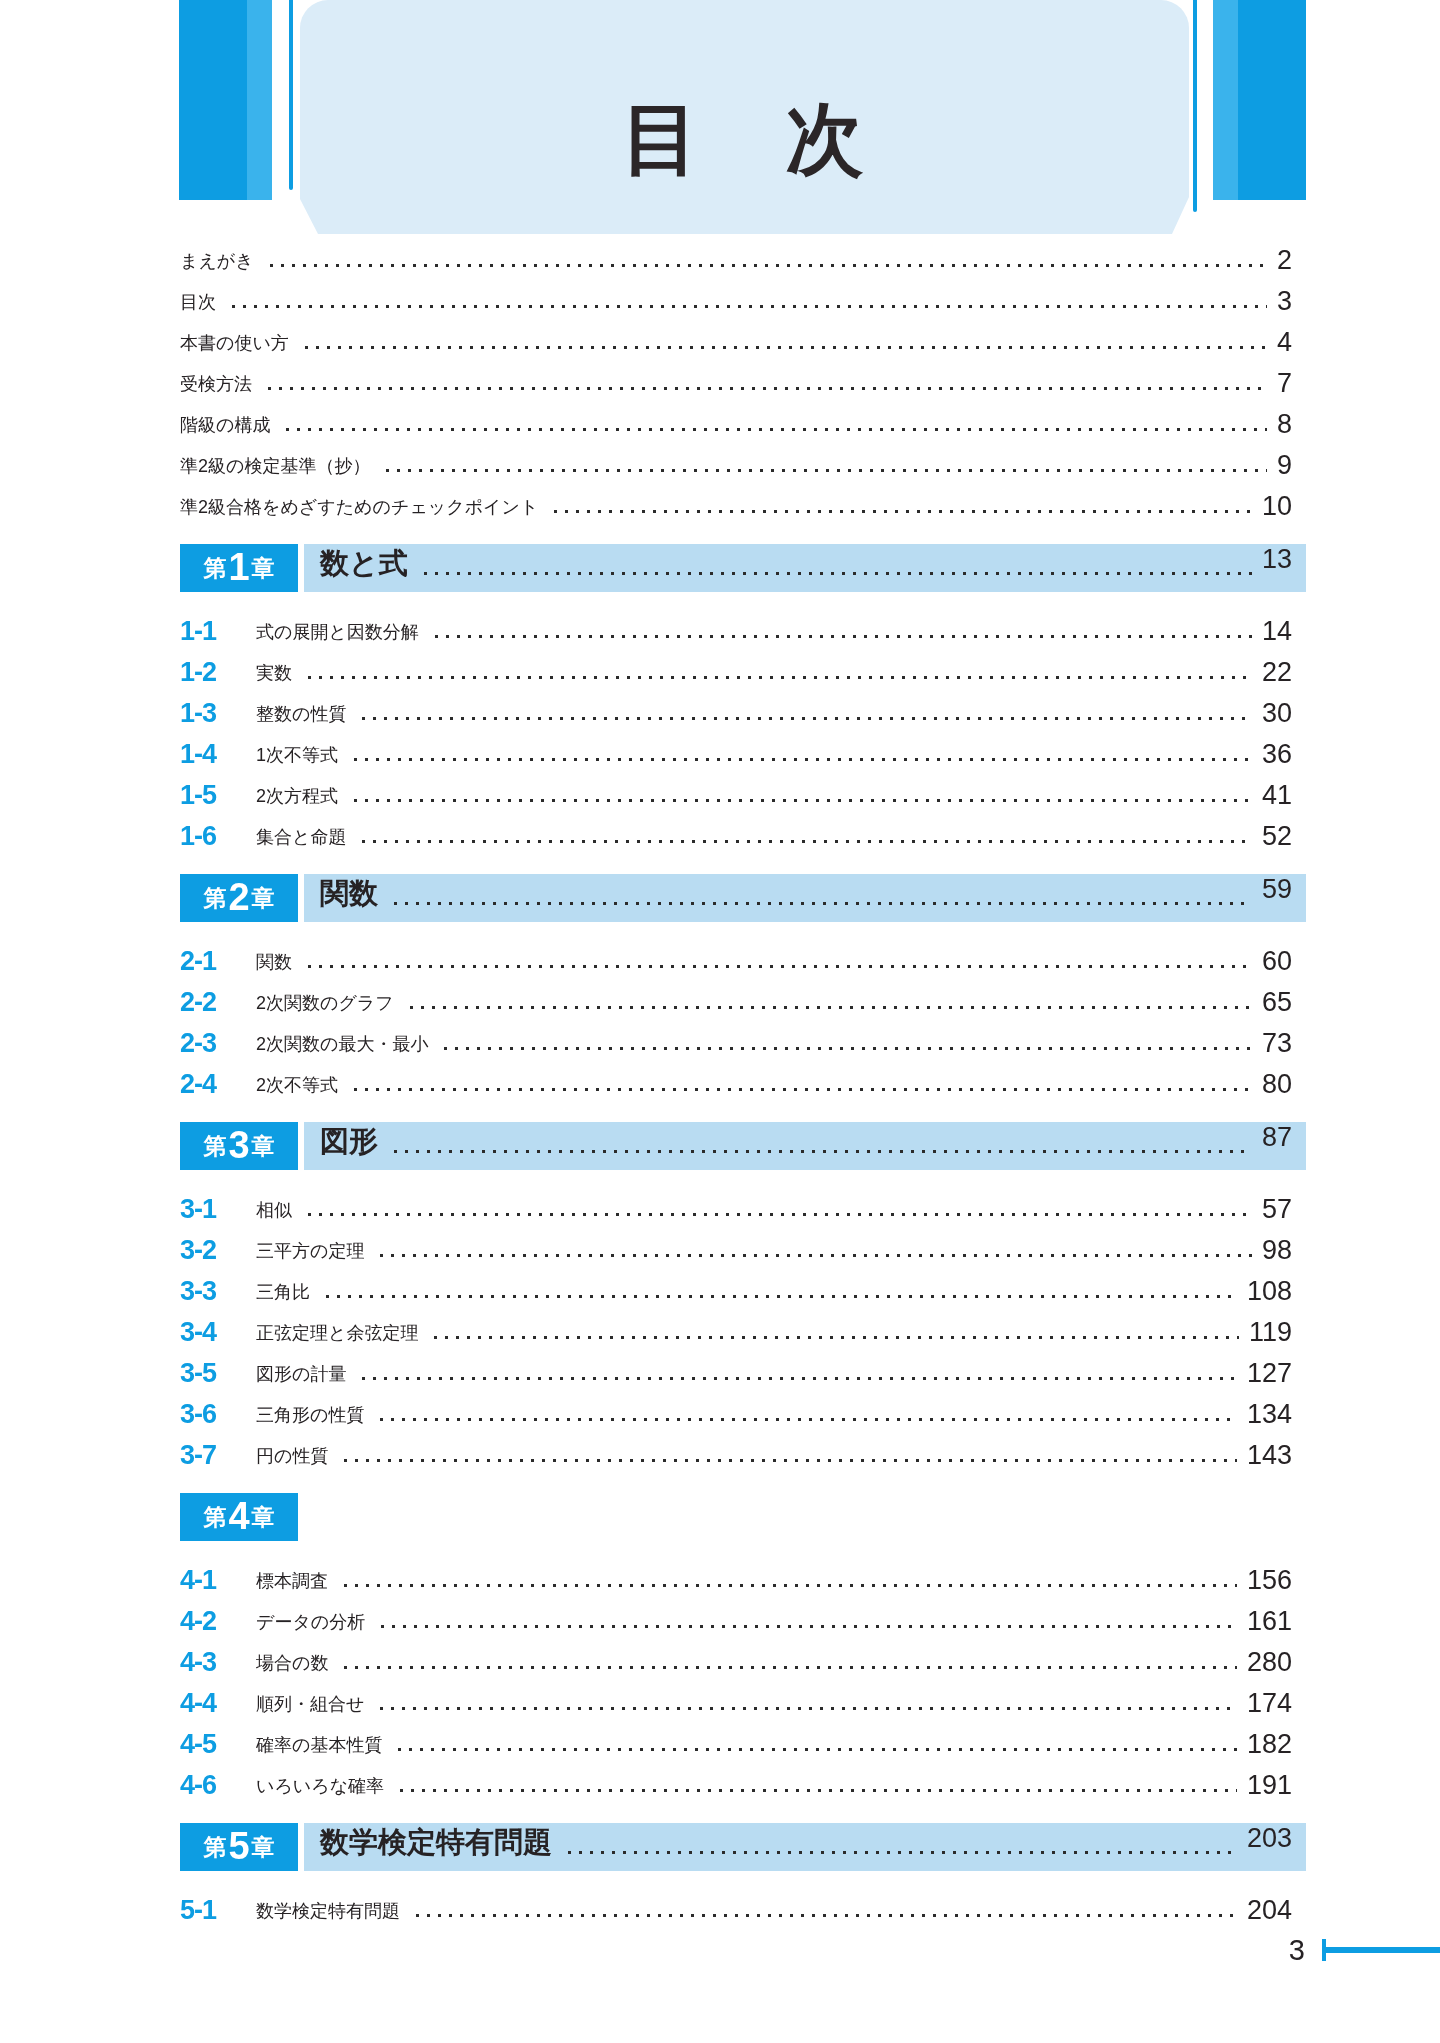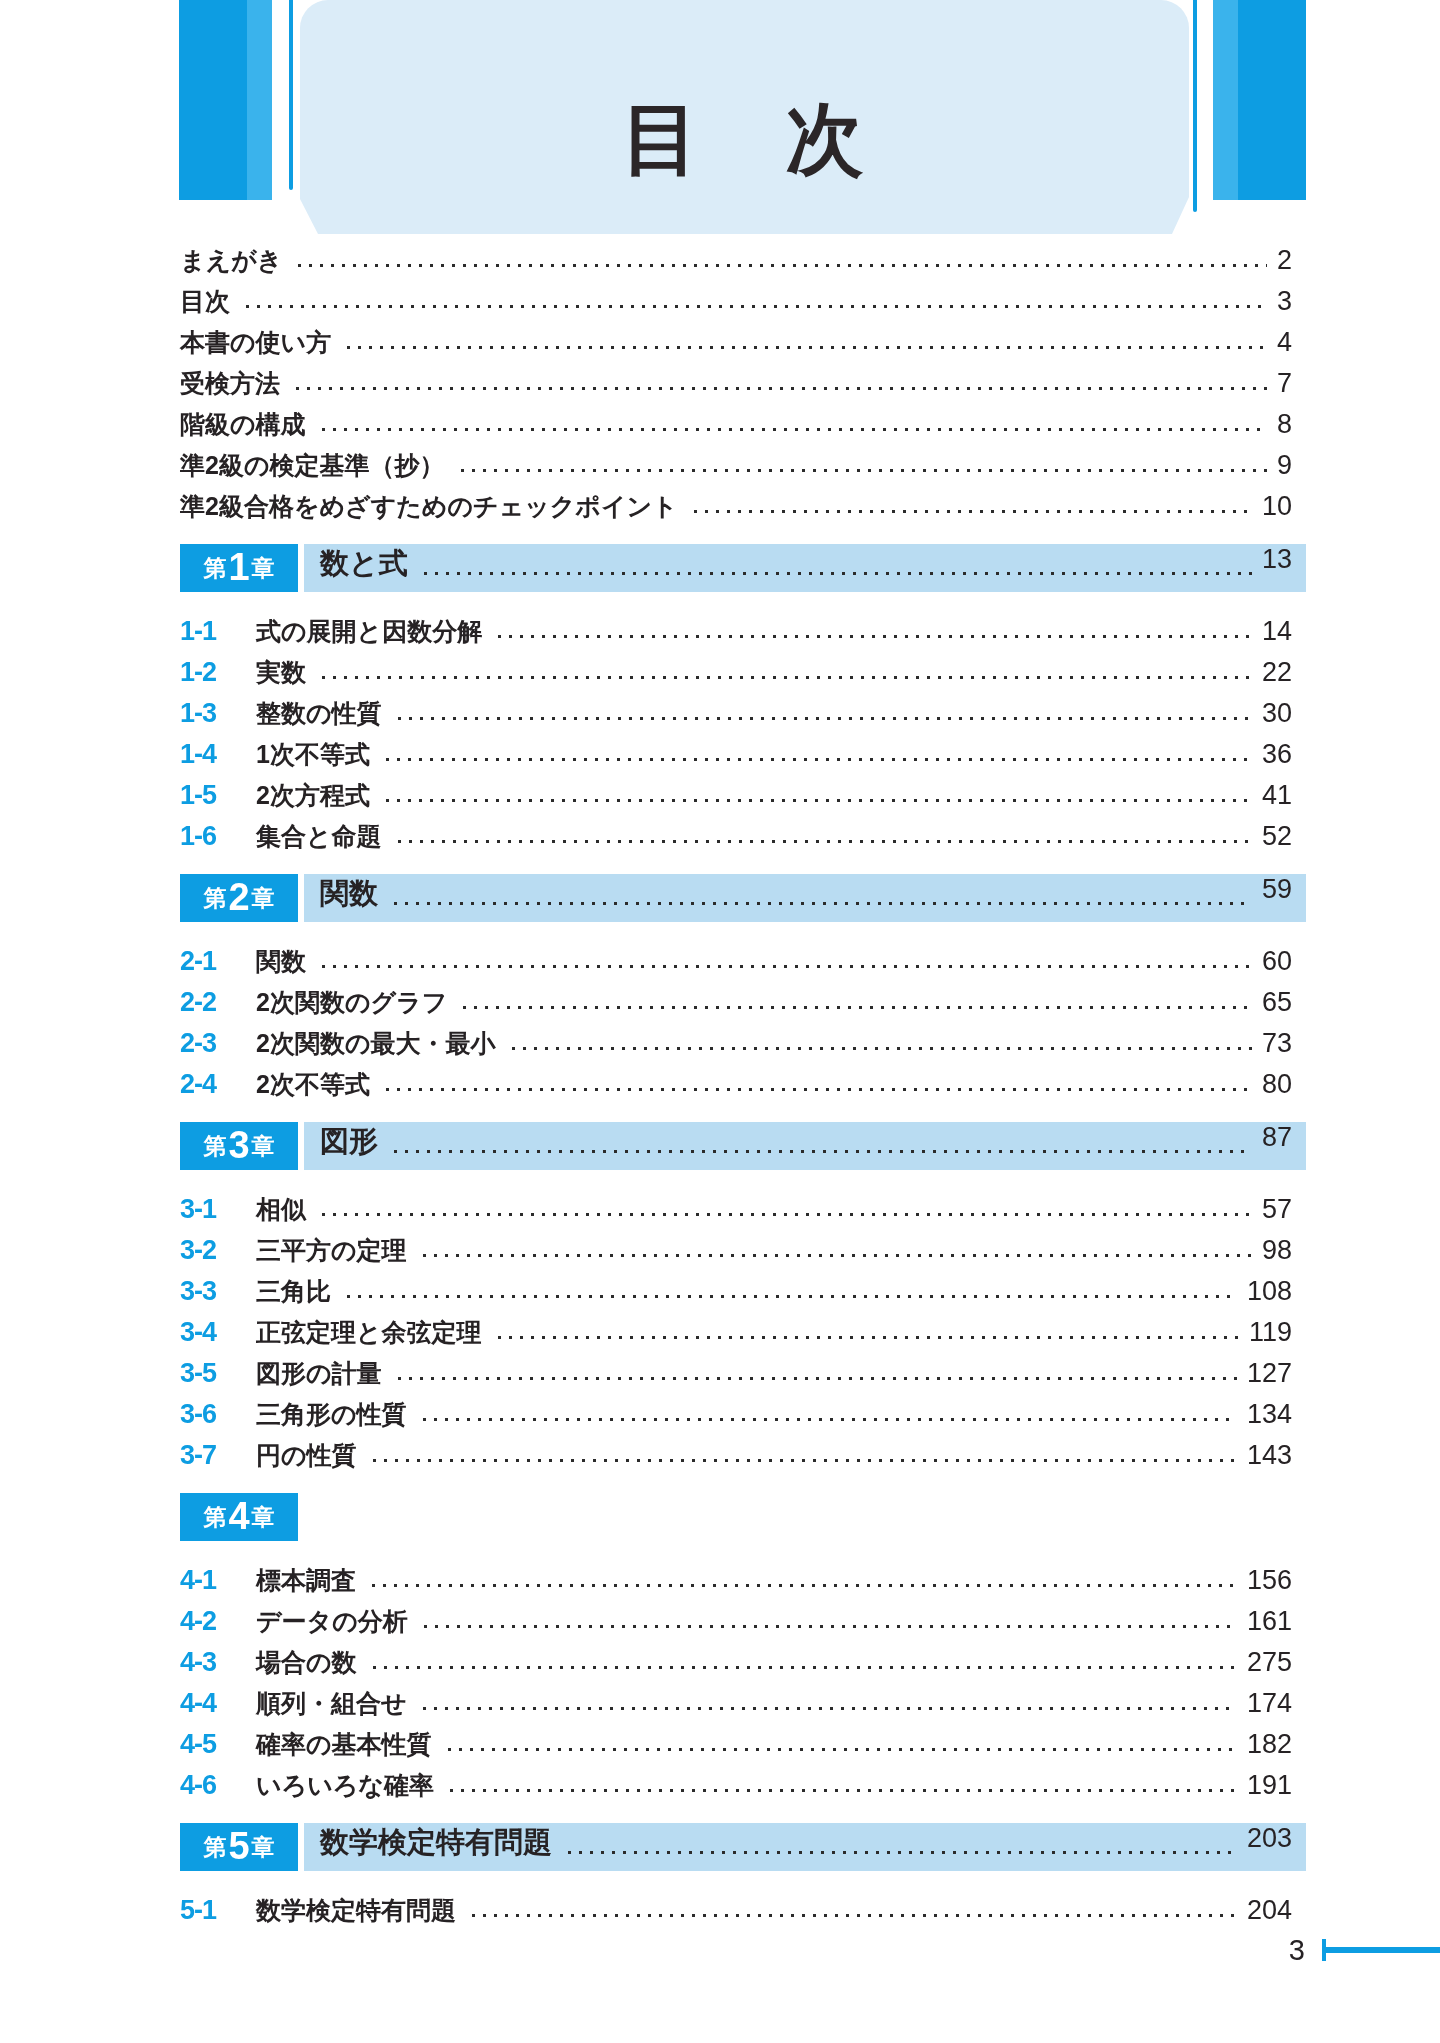--- a/index.html
+++ b/index.html
@@ -26,21 +26,21 @@
     display:flex;justify-content:center;border-radius:28px;
   }
   .header-title{margin:0;position:absolute;top:100px;font-size:78px;line-height:1;font-weight:bold;color:#2b2628;letter-spacing:4px;}
   .vline-right{position:absolute;left:1193px;top:0;width:4px;height:212px;background:var(--accent-blue);border-radius:0 0 2px 2px;}
   .bar-right{position:absolute;left:1213px;top:0;width:93px;height:200px;background:var(--accent-blue);}
   .bar-right .bar-light{position:absolute;left:0;top:0;width:25px;height:100%;background:var(--accent-blue-light);}
 
   
   .toc{position:absolute;left:180px;top:240px;width:1126px;}
   .row{height:41px;display:flex;align-items:center;padding-right:14px;}
-  .label{font-size:25px;white-space:nowrap;font-weight:bold;}
+  .label{font-size:18px;white-space:nowrap;}
   .leader{
     flex:1;height:100%;margin:0 10px 0 12px;
     background-image:radial-gradient(circle,var(--dot-color) 1.8px,transparent 2px);
     background-size:11px 11px;background-repeat:repeat-x;
     background-position:0 calc(50% + 5px);
   }
   .pagenum{font-size:27px;white-space:nowrap;}
 
   
   .chapter-band{display:flex;align-items:stretch;height:48px;margin-top:17px;}
@@ -288,21 +288,21 @@
             <div class="row section-row">
     <span class="sec-num">4-2</span>
     <span class="label">データの分析</span>
     <span class="leader"></span>
     <span class="pagenum">161</span>
   </div>
             <div class="row section-row">
     <span class="sec-num">4-3</span>
     <span class="label">場合の数</span>
     <span class="leader"></span>
-    <span class="pagenum">275</span>
+    <span class="pagenum">280</span>
   </div>
             <div class="row section-row">
     <span class="sec-num">4-4</span>
     <span class="label">順列・組合せ</span>
     <span class="leader"></span>
     <span class="pagenum">174</span>
   </div>
             <div class="row section-row">
     <span class="sec-num">4-5</span>
     <span class="label">確率の基本性質</span>

